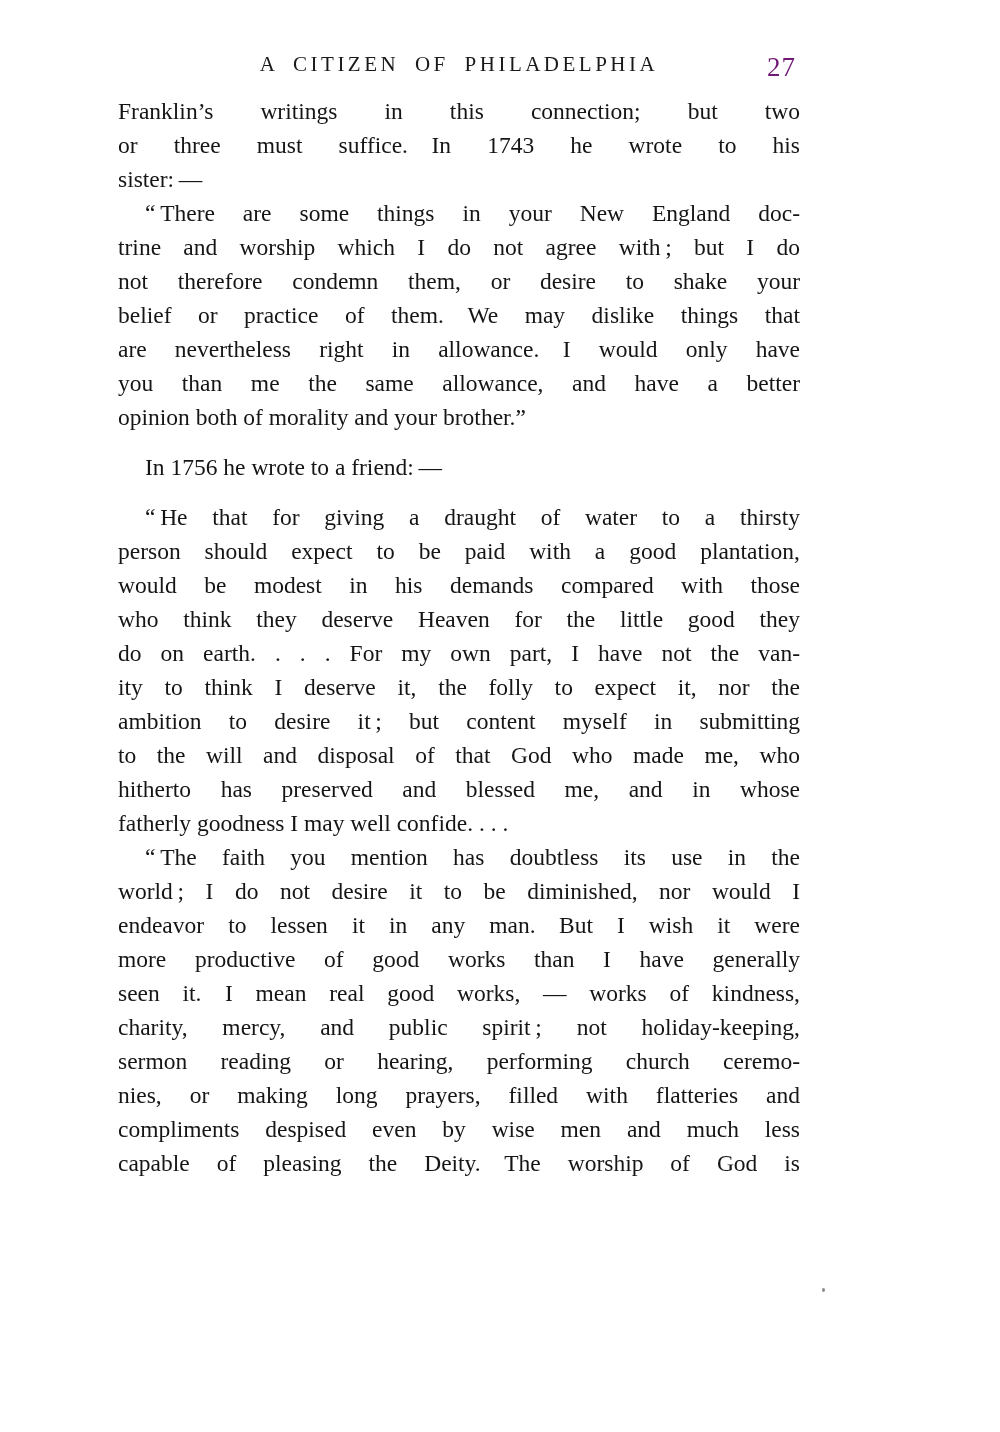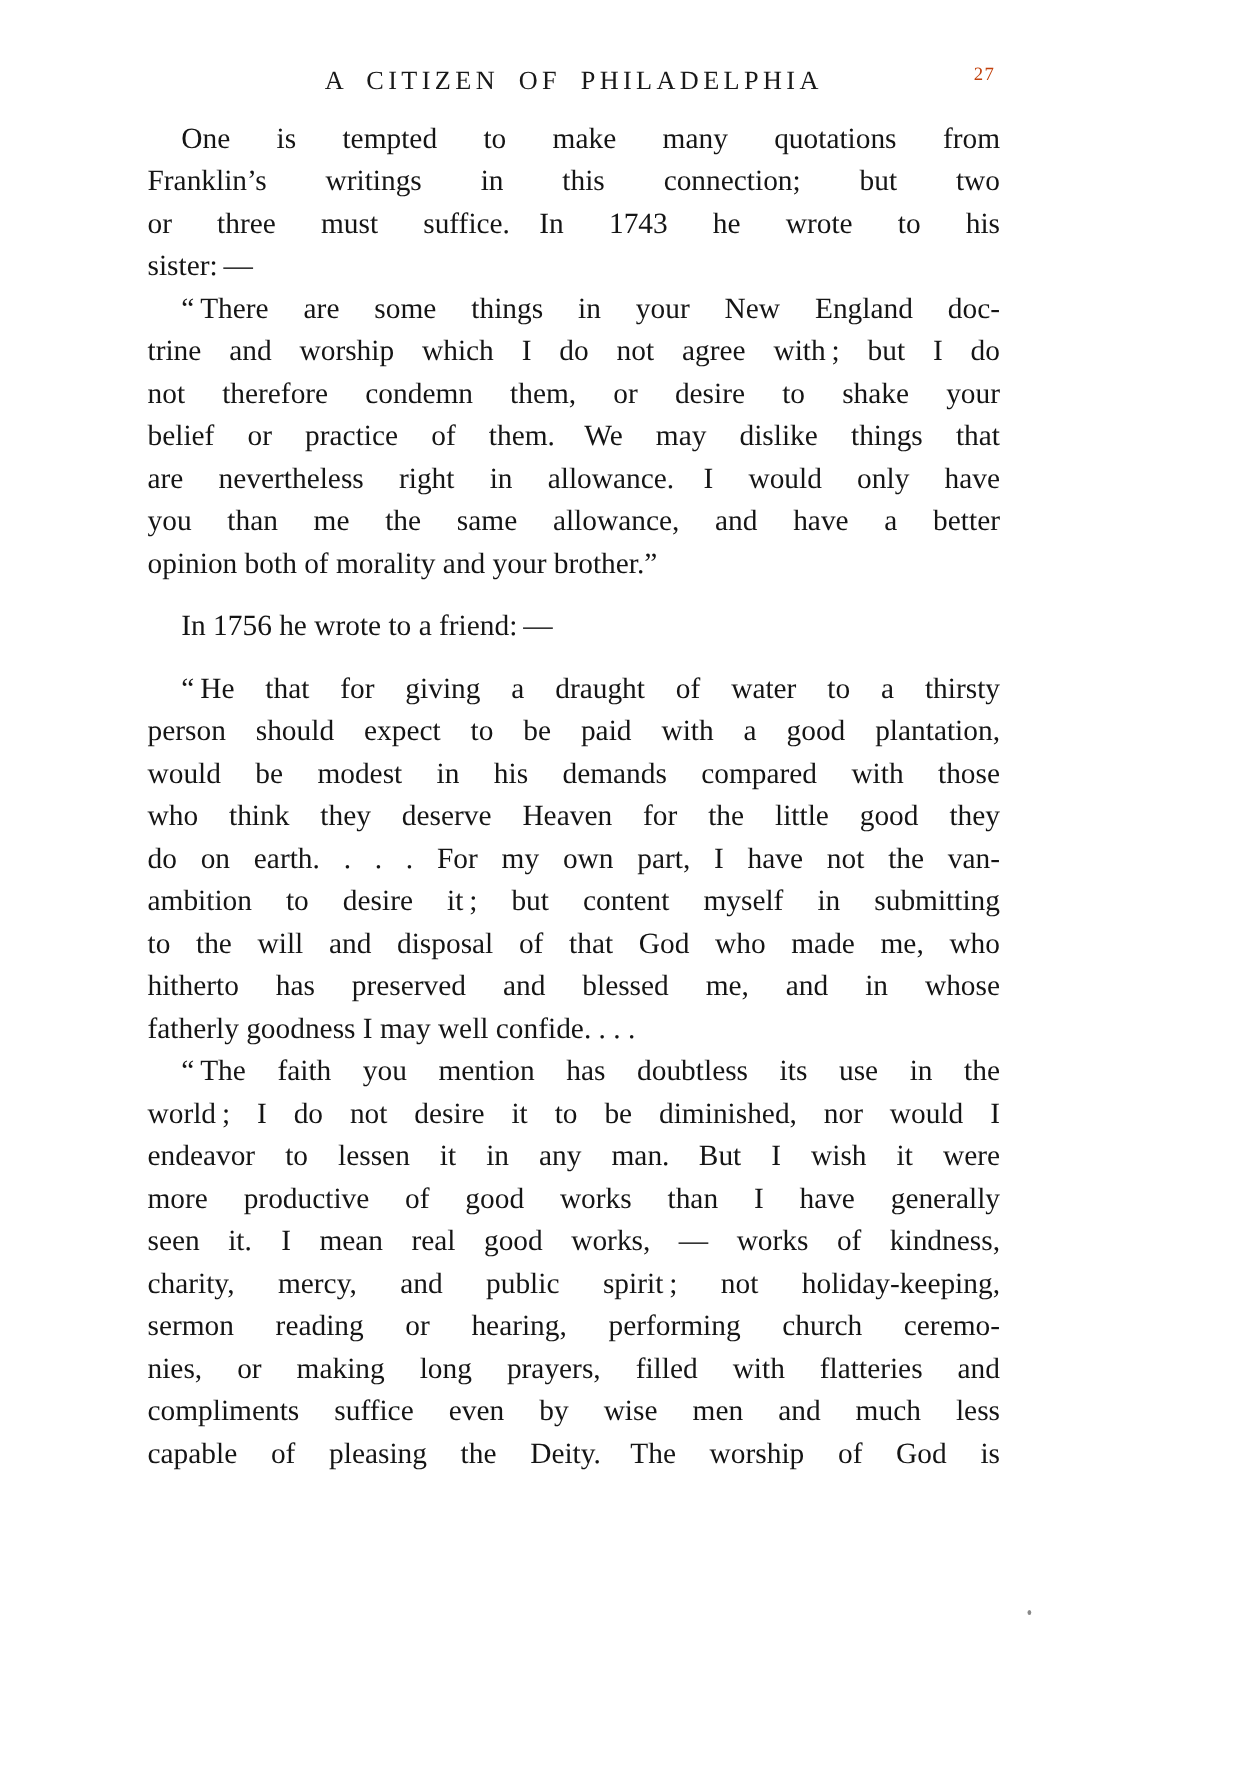--- a/index.html
+++ b/index.html
@@ -32,23 +32,23 @@
     font-size: 21px;
     letter-spacing: 3.5px;
     word-spacing: 7px;
     white-space: nowrap;
     color: #191919;
   }
   .page-number {
     position: absolute;
     right: 4px;
     top: 0;
-    font-size: 15px;
+    font-size: 27px;
     letter-spacing: 1px;
-    color: #c2410c;
+    color: #701a75;
     margin-left: 12px;
   }
   
   .body-text {
     position: absolute;
     top: 94px;
     left: 118px;
     width: 682px;
   }
   .para { margin: 0; padding: 0; }
@@ -84,21 +84,20 @@
 <div class="page">
 
   <div class="header">
     <div class="running-title">A CITIZEN OF PHILADELPHIA</div>
     <div class="page-number">27</div>
   </div>
 
   <div class="body-text">
 
     <div class="para">
-      <div class="ln ind">One is tempted to make many quotations from</div>
       <div class="ln">Franklin’s writings in this connection; but two</div>
       <div class="ln">or three must suffice. In 1743 he wrote to his</div>
       <div class="ln last">sister: —</div>
     </div>
 
     <div class="para gap-sm">
       <div class="ln ind">“ There are some things in your New England doc-</div>
       <div class="ln">trine and worship which I do not agree with ; but I do</div>
       <div class="ln">not therefore condemn them, or desire to shake your</div>
       <div class="ln">belief or practice of them. We may dislike things that</div>
@@ -110,36 +109,37 @@
     <div class="para gap-md">
       <div class="ln ind last">In 1756 he wrote to a friend: —</div>
     </div>
 
     <div class="para gap-md">
       <div class="ln ind">“ He that for giving a draught of water to a thirsty</div>
       <div class="ln">person should expect to be paid with a good plantation,</div>
       <div class="ln">would be modest in his demands compared with those</div>
       <div class="ln">who think they deserve Heaven for the little good they</div>
       <div class="ln">do on earth. . . . For my own part, I have not the van-</div>
+      <div class="ln">ity to think I deserve it, the folly to expect it, nor the</div>
       <div class="ln">ambition to desire it ; but content myself in submitting</div>
       <div class="ln">to the will and disposal of that God who made me, who</div>
       <div class="ln">hitherto has preserved and blessed me, and in whose</div>
       <div class="ln last">fatherly goodness I may well confide. . . .</div>
     </div>
 
     <div class="para">
       <div class="ln ind">“ The faith you mention has doubtless its use in the</div>
       <div class="ln">world ; I do not desire it to be diminished, nor would I</div>
       <div class="ln">endeavor to lessen it in any man. But I wish it were</div>
       <div class="ln">more productive of good works than I have generally</div>
       <div class="ln">seen it. I mean real good works, — works of kindness,</div>
       <div class="ln">charity, mercy, and public spirit ; not holiday-keeping,</div>
       <div class="ln">sermon reading or hearing, performing church ceremo-</div>
       <div class="ln">nies, or making long prayers, filled with flatteries and</div>
-      <div class="ln">compliments suffice even by wise men and much less</div>
+      <div class="ln">compliments despised even by wise men and much less</div>
       <div class="ln">capable of pleasing the Deity. The worship of God is</div>
     </div>
 
   </div>
 
   <div class="artifact-dot"></div>
 
 </div>
 
 </body></html>

